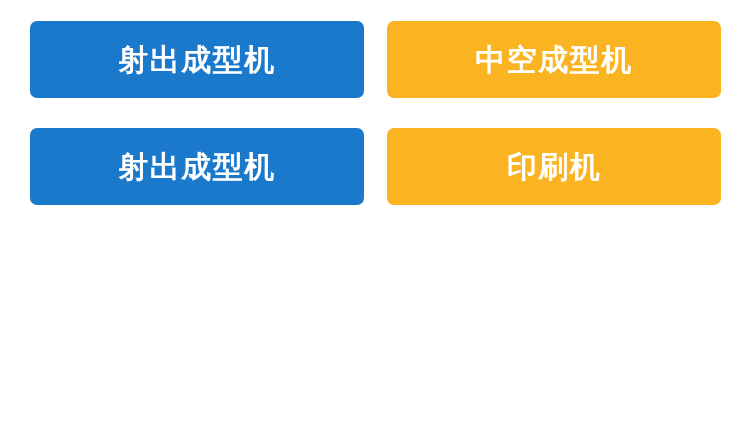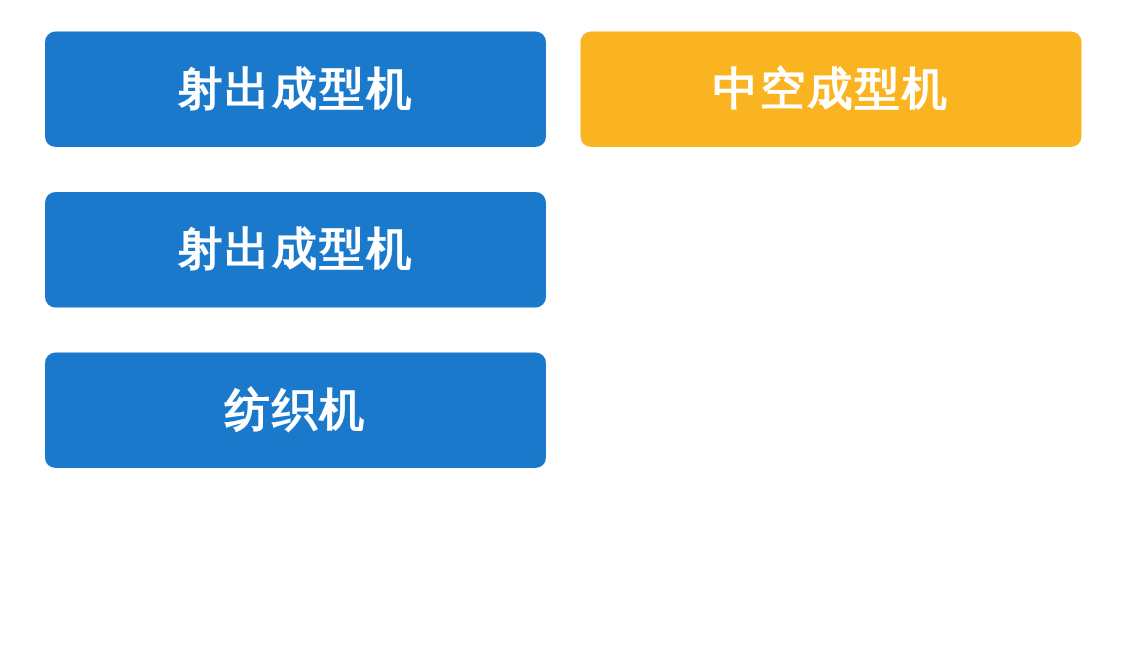--- a/index.html
+++ b/index.html
@@ -76,24 +76,24 @@
 
 <div id="button-grid">
 
   <div class="col col-left">
     <div class="tile tile-blue">
       <span class="tile-label">射出成型机</span>
     </div>
     <div class="tile tile-blue">
       <span class="tile-label">射出成型机</span>
     </div>
-    <div class="tile tile-blue">
-      <span class="tile-label">纺织机</span>
-    </div>
   </div>
 
   <div class="col col-right">
     <div class="tile tile-orange">
       <span class="tile-label">中空成型机</span>
     </div>
+    <div class="tile tile-orange">
+      <span class="tile-label">印刷机</span>
+    </div>
   </div>
 
 </div>
 
 </body></html>

